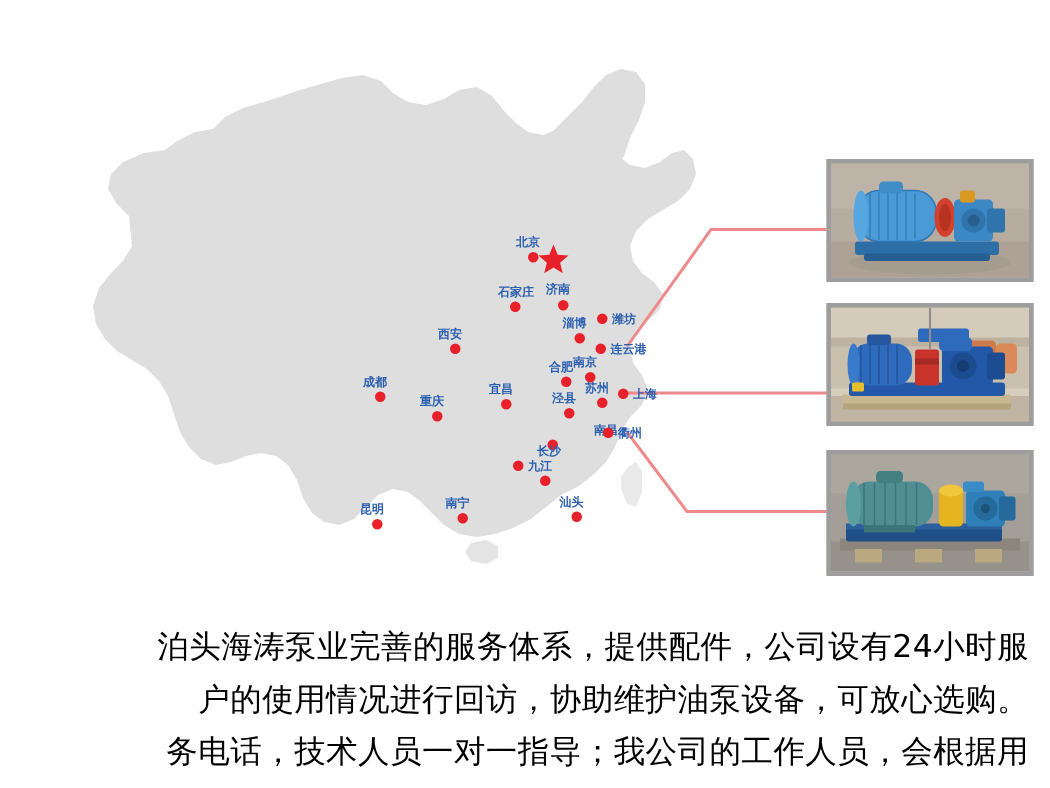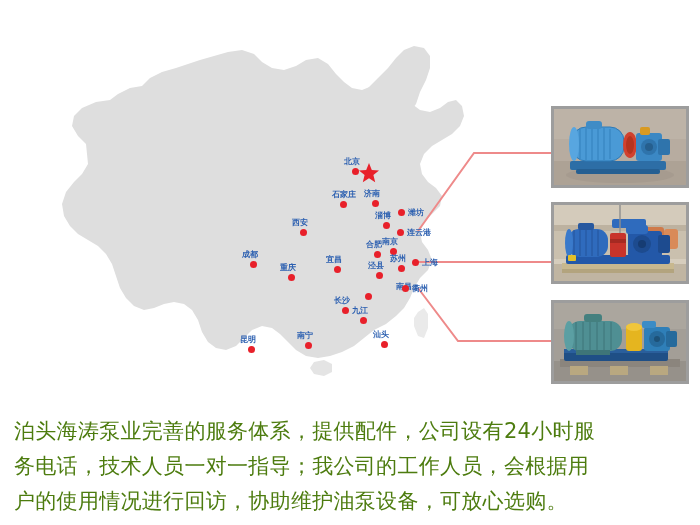--- a/index.html
+++ b/index.html
@@ -181,21 +181,21 @@
         <div class="city" style="left: 365px; top: 277px;">
           <span class="dot" style="background: rgb(232, 32, 42);"></span>
           <span class="lbl lbl-above" style="color: rgb(43, 95, 176); padding-left: 39px;">南昌</span>
         </div>
         <div class="city" style="left: 402px; top: 269px;">
           <span class="dot" style="background: rgb(232, 32, 42);"></span>
           <span class="lbl lbl-right" style="color: rgb(43, 95, 176); text-align: right;">衢州</span>
         </div>
         <div class="city" style="left: 342px; top: 291px;">
           <span class="dot" style="background: rgb(232, 32, 42);"></span>
-          <span class="lbl lbl-above" style="color: rgb(43, 95, 176);">长沙</span>
+          <span class="lbl lbl-above" style="color: rgb(43, 95, 176); margin-left: 24px;">长沙</span>
         </div>
         <div class="city" style="left: 360px; top: 301px;">
           <span class="dot" style="background: rgb(232, 32, 42);"></span>
           <span class="lbl lbl-above" style="color: rgb(43, 95, 176);">九江</span>
         </div>
         <div class="city" style="left: 248px; top: 330px;">
           <span class="dot" style="background: rgb(232, 32, 42);"></span>
           <span class="lbl lbl-above" style="color: rgb(43, 95, 176);">昆明</span>
         </div>
         <div class="city" style="left: 305px; top: 326px;">
@@ -317,19 +317,19 @@
       <ellipse cx="80" cy="24" rx="8" ry="4" fill="#f0c63c"></ellipse>
 
       <rect x="90" y="24" width="26" height="24" rx="3" fill="#2f7fb8"></rect>
       <circle cx="103" cy="36" r="8" fill="#266a9c"></circle>
       <circle cx="103" cy="36" r="3" fill="#1d5279"></circle>
       <rect x="112" y="28" width="11" height="16" rx="2" fill="#266a9c"></rect>
       <rect x="88" y="18" width="14" height="7" rx="2" fill="#3b8cc6"></rect>
     </svg>
   </div>
 
-  <div id="caption" style="color: #4d7c0f;">
+  <div id="caption" style="color: #000000; text-align: right;">
     <span class="cap-line">泊头海涛泵业完善的服务体系，提供配件，公司设有24小时服</span>
+    <span class="cap-line">户的使用情况进行回访，协助维护油泵设备，可放心选购。</span>
     <span class="cap-line">务电话，技术人员一对一指导；我公司的工作人员，会根据用</span>
-    <span class="cap-line">户的使用情况进行回访，协助维护油泵设备，可放心选购。</span>
   </div>
 
 </div>
 
 </body></html>

